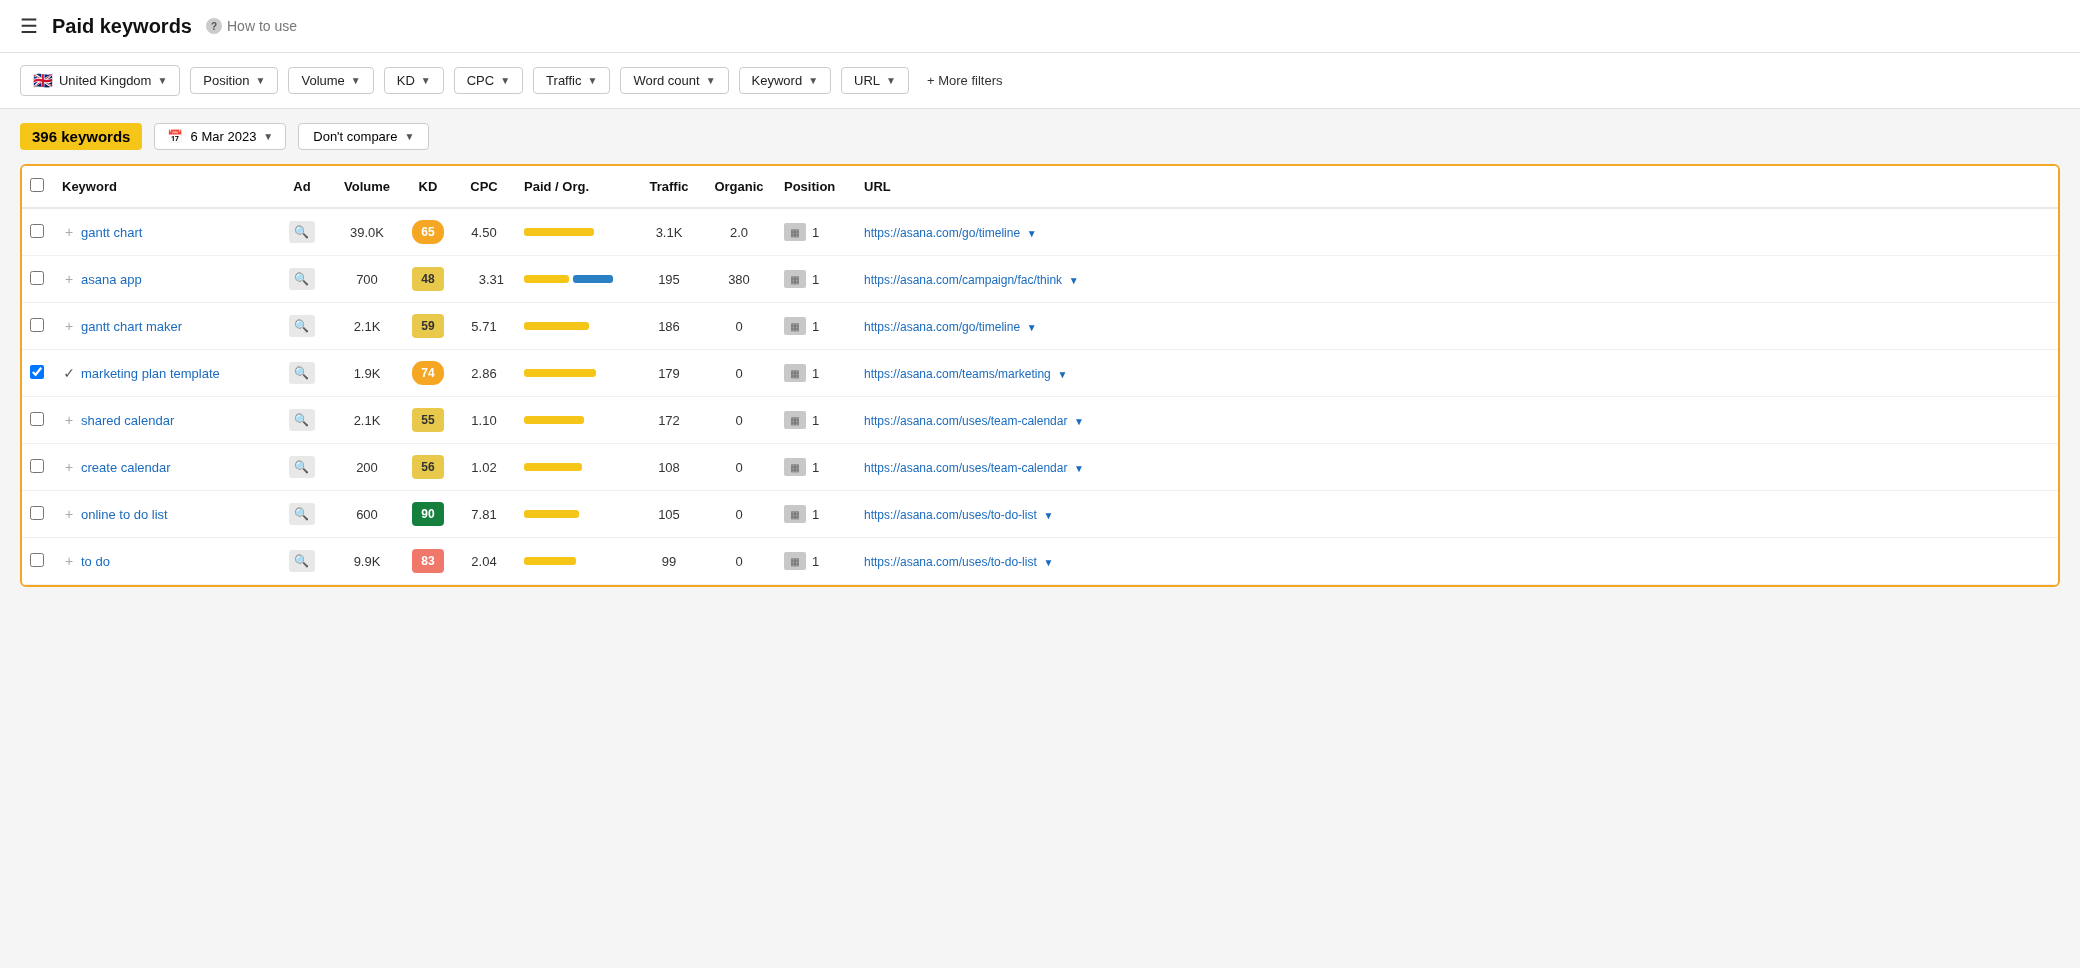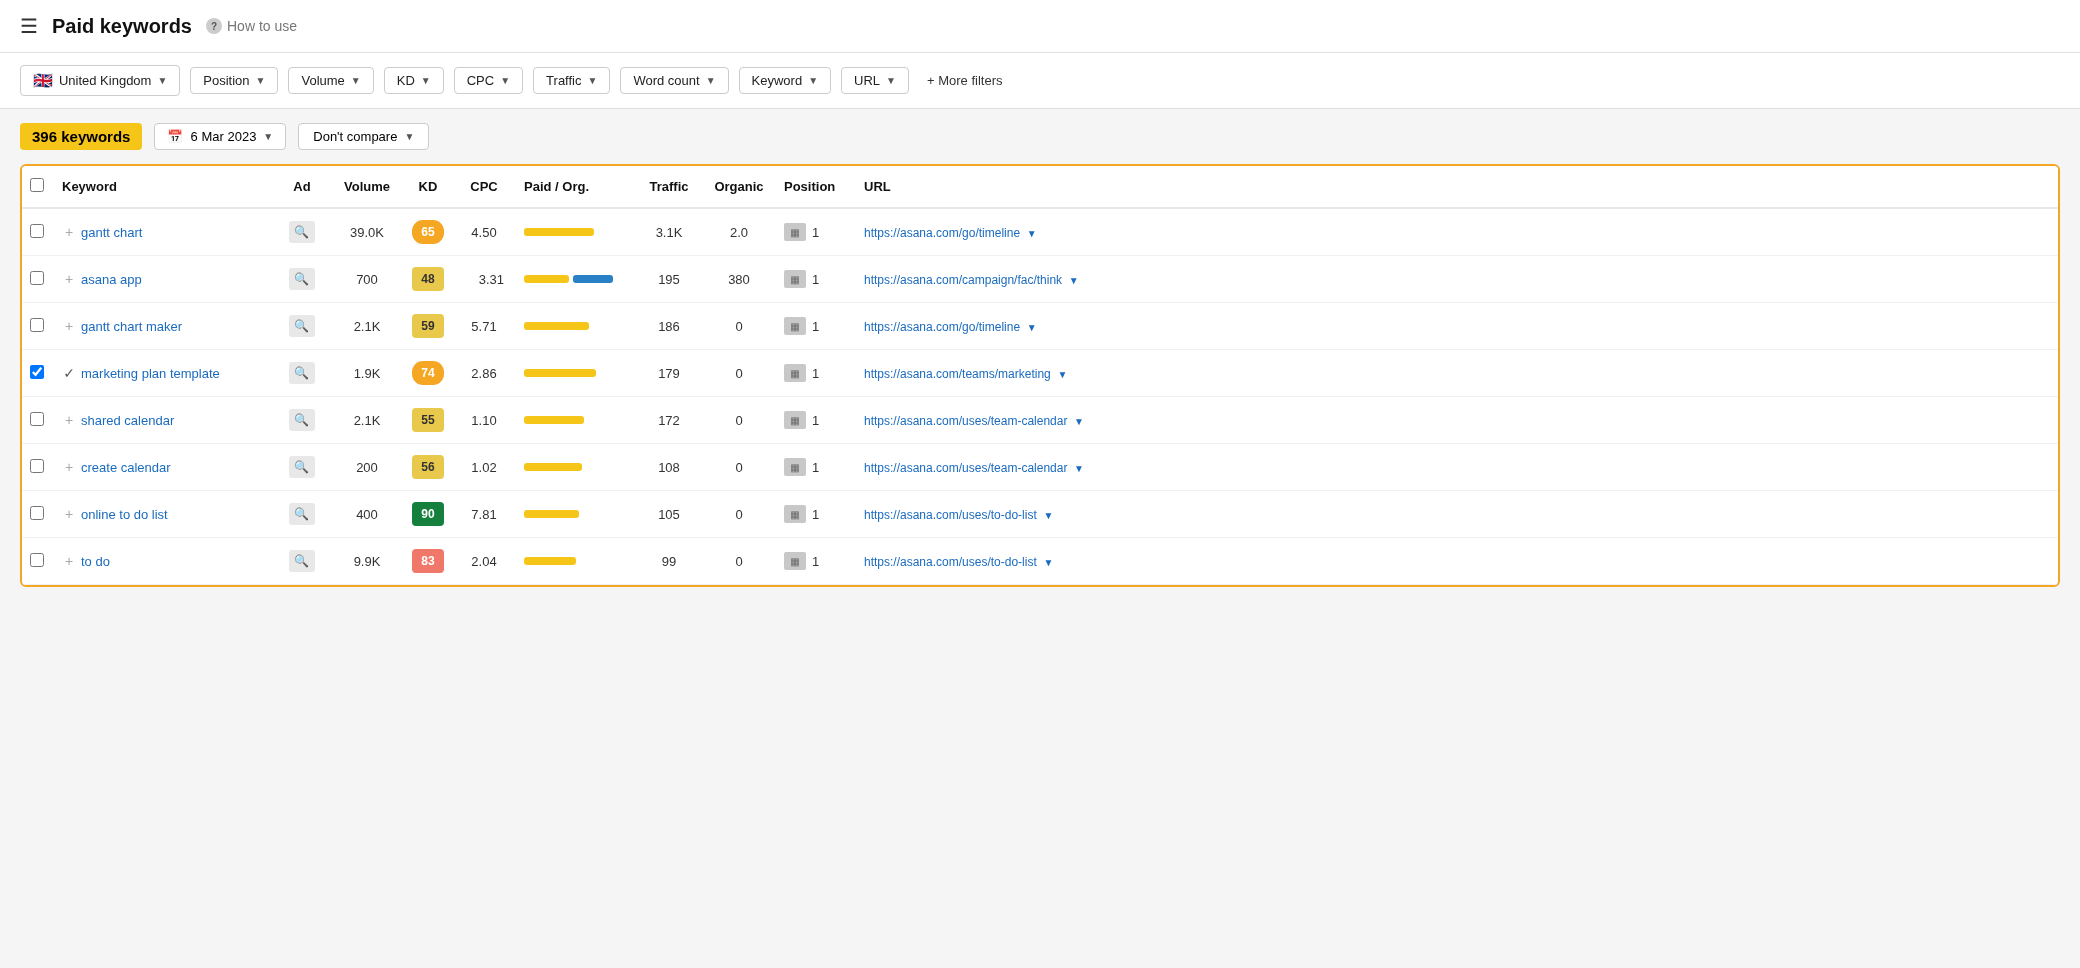--- a/index.html
+++ b/index.html
@@ -534,21 +534,21 @@
     </td>
     <td>
       <span style="display:flex;align-items:center;gap:5px;">
         <span style="color:#aaa;font-size:14px;cursor:pointer;width:14px;text-align:center;">+</span>
         <a class="keyword-link" href="#">online to do list</a>
       </span>
     </td>
     <td style="text-align:center;">
       <span class="ad-icon" style="font-size:12px;">🔍</span>
     </td>
-    <td style="text-align:center;">400</td>
+    <td style="text-align:center;">600</td>
     <td style="text-align:center;">
       <span class="kd-badge kd-red">90</span>
     </td>
     <td style="text-align:center;">7.81</td>
     <td>
       <div class="bar-container">
         <div class="traffic-bar bar-yellow" style="width:55px;"></div>
 
       </div>
     </td>

